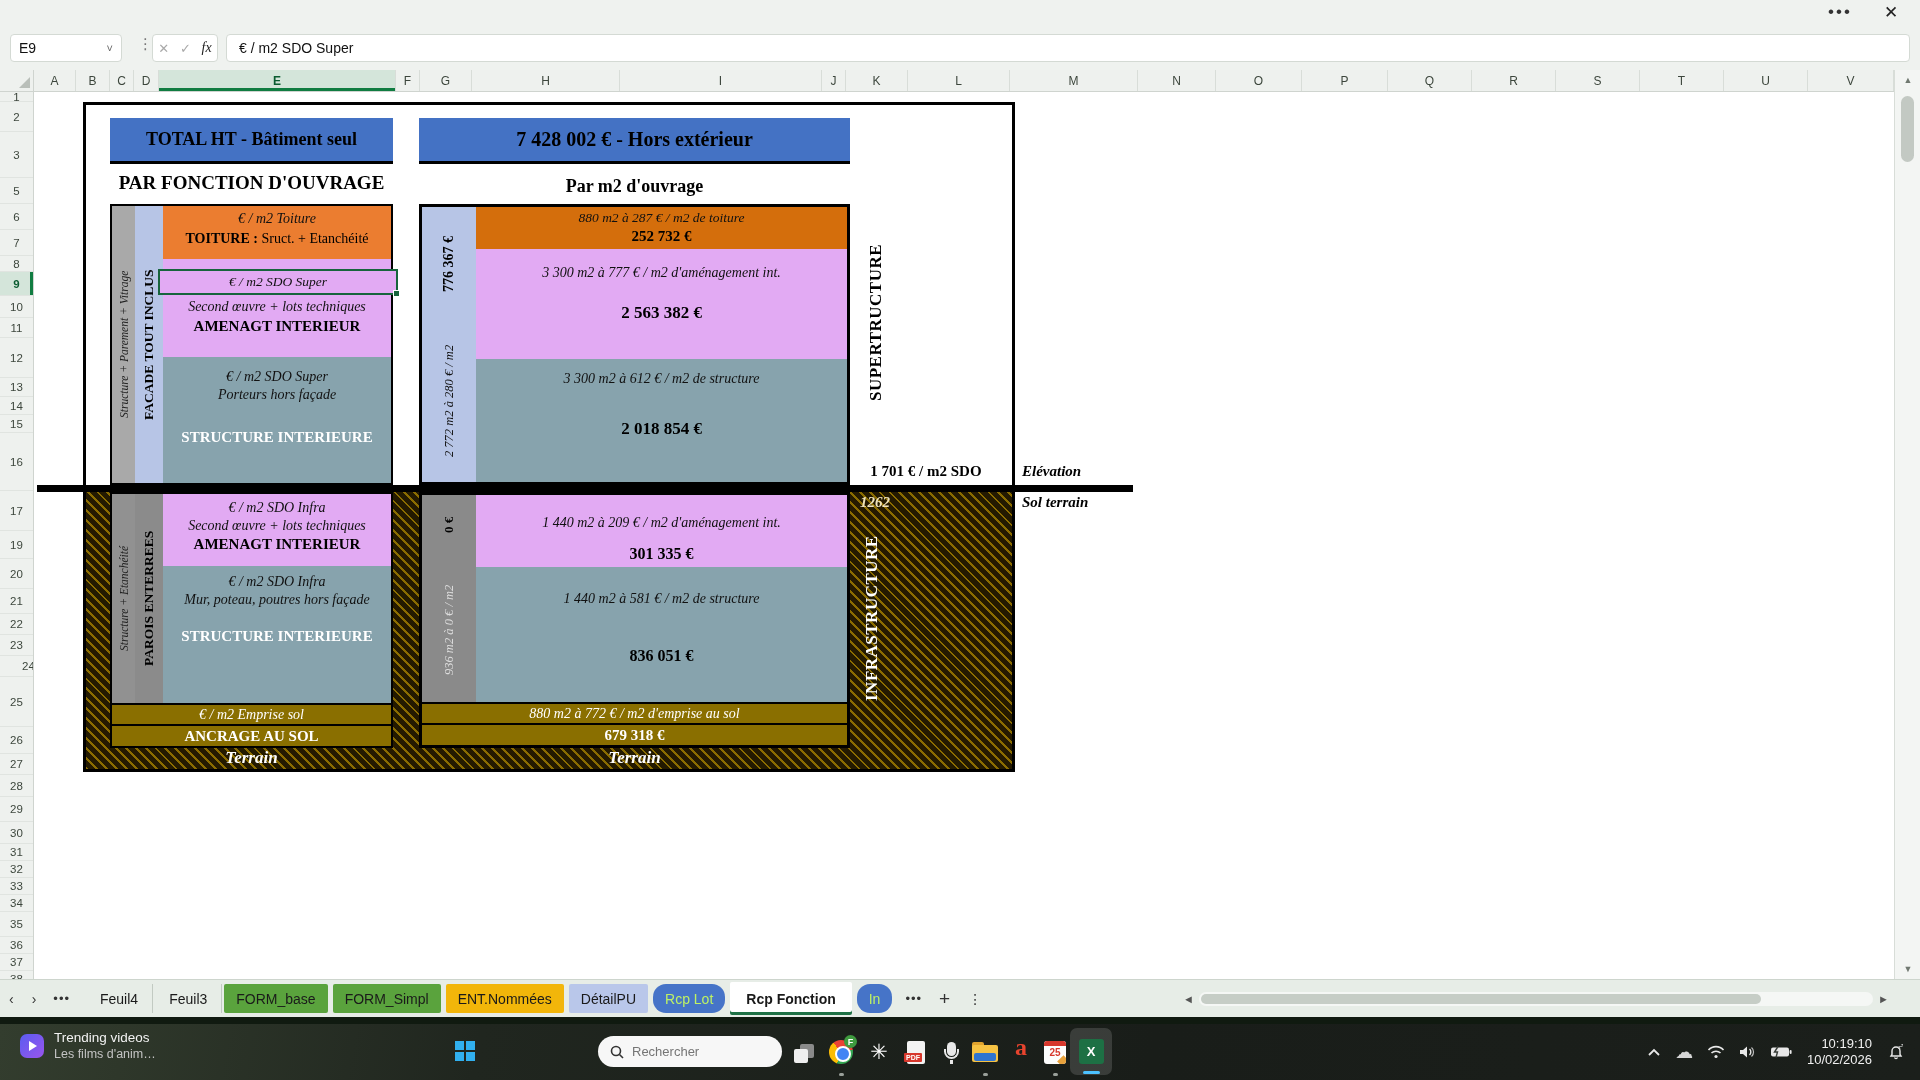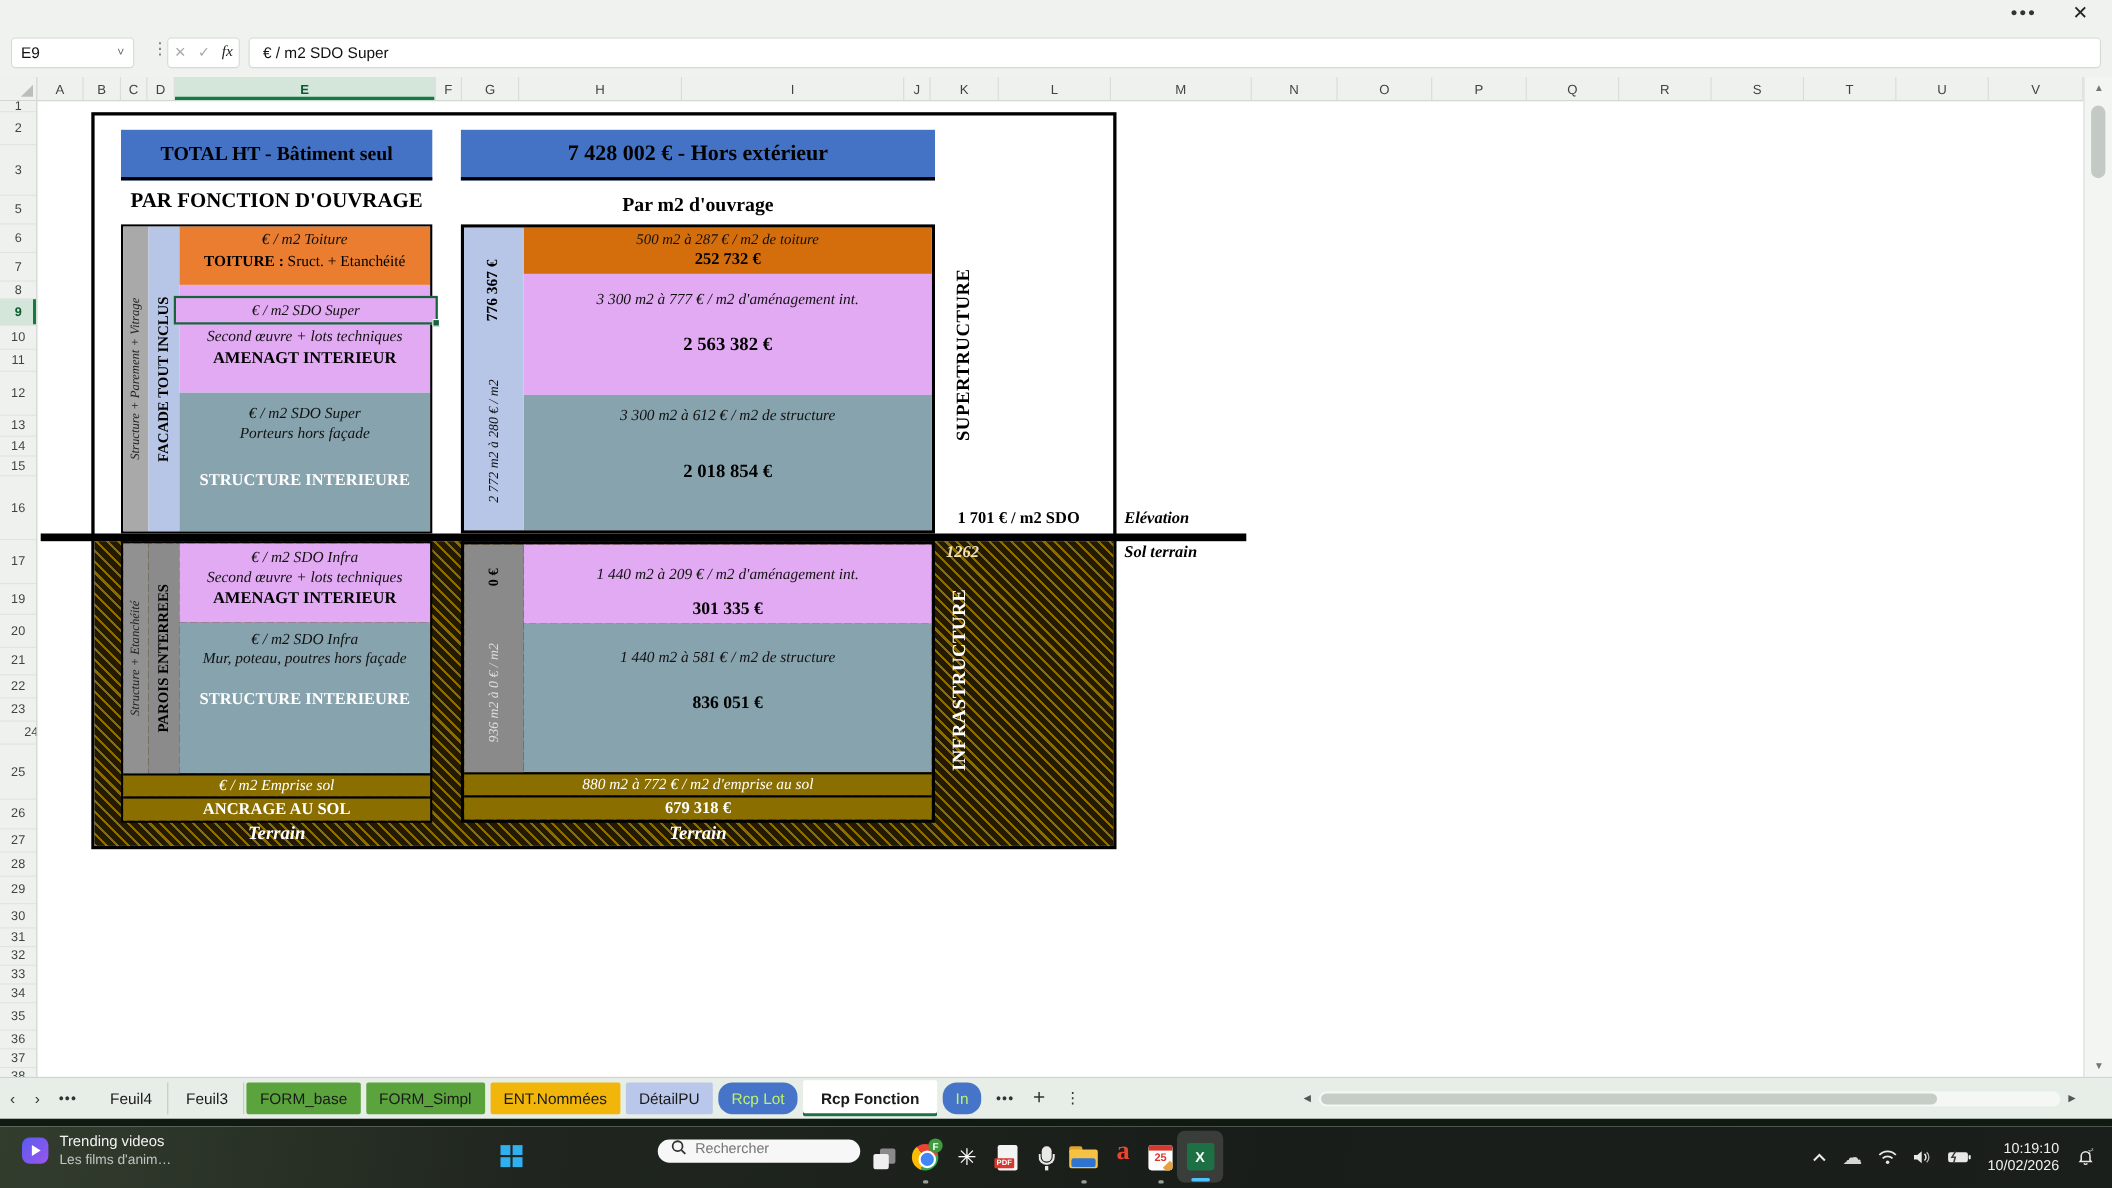--- a/index.html
+++ b/index.html
@@ -104,22 +104,22 @@
     background:linear-gradient(100deg,#333d2e 0%,#20261f 25%,#191d19 60%,#1b1f1b 100%); }
   .notif { position:absolute; left:20px; top:6px; display:flex; align-items:center; }
   .notif-icon { width:24px; height:24px; border-radius:7px; background:linear-gradient(135deg,#5a5cf0,#9a55ee);
     display:flex; align-items:center; justify-content:center; margin-right:10px; }
   .notif-icon .play { width:0; height:0; border-left:8px solid #fff; border-top:5px solid transparent; border-bottom:5px solid transparent; margin-left:2px; }
   .notif-title { font-size:13.5px; color:#f2f2f2; }
   .notif-sub { font-size:12.5px; color:#c3c3c3; margin-top:2px; }
   .startbtn { position:absolute; left:455px; top:17px; width:21px; height:21px; display:grid;
     grid-template-columns:9px 9px; grid-template-rows:9px 9px; gap:2px; }
   .startbtn span { background:#31b0ef; }
-  .searchpill { position:absolute; left:598px; top:12px; width:184px; height:21px; background:#f7f7f7;
-    border-radius:16px; display:flex; align-items:flex-start; padding-left:12px; }
+  .searchpill { position:absolute; left:598px; top:12px; width:184px; height:31px; background:#f7f7f7;
+    border-radius:16px; display:flex; align-items:center; padding-left:12px; }
   .searchpill svg { margin-right:8px; }
   .searchpill input { border:none; outline:none; background:transparent; font-size:13px; color:#333; width:130px;
     font-family:"Liberation Sans",sans-serif; }
   .tbicon { position:absolute; top:15px; width:26px; height:26px; display:flex; align-items:center; justify-content:center; }
   .rundot { position:absolute; top:49px; width:5px; height:3px; border-radius:2px; background:#9aa09a; }
   .tv1 { width:14px; height:14px; background:#efefef; border-radius:2px; position:absolute; left:2px; top:7px; }
   .tv2 { width:14px; height:14px; background:#8a8a8a; border-radius:2px; position:absolute; left:8px; top:2px; }
   .chrome { width:24px; height:24px; border-radius:50%;
     background:conic-gradient(from -40deg,#ea4335 0 120deg,#34a853 120deg 240deg,#fbbc05 240deg 360deg); position:relative; }
   .chrome:after { content:""; position:absolute; left:6px; top:6px; width:12px; height:12px; border-radius:50%;
@@ -294,21 +294,21 @@
       <div class="strip" style="width:54px;background:#b7c5e6;">
         <div class="vt abs" style="left:0;top:0;width:100%;height:115px;">
           <span class="bd" style="font-size:14px;">776 367 €</span>
         </div>
         <div class="vt abs" style="left:0;top:115px;width:100%;height:158px;">
           <span class="it" style="font-size:12.5px;">2 772 m2  à   280 € / m2</span>
         </div>
       </div>
       <div class="stack">
         <div class="cell orangeM" style="height:42px;">
-          <div class="it" style="margin-top:3px;font-size:13.5px;">500 m2  à   287 € / m2 de toiture</div>
+          <div class="it" style="margin-top:3px;font-size:13.5px;">880 m2  à   287 € / m2 de toiture</div>
           <div class="bd" style="margin-top:2px;font-size:15px;">252 732 €</div>
         </div>
         <div class="cell purple" style="height:110px;">
           <div class="it" style="margin-top:16px;">3 300 m2  à   777 € / m2 d'aménagement int.</div>
           <div class="bd" style="margin-top:22px;font-size:17px;">2 563 382 €</div>
         </div>
         <div class="cell grayblue" style="flex:1;">
           <div class="it" style="margin-top:12px;">3 300 m2  à   612 € / m2 de structure</div>
           <div class="bd" style="margin-top:32px;font-size:17px;">2 018 854 €</div>
         </div>
@@ -365,21 +365,21 @@
             <span class="it" style="font-size:12.5px;color:#ddd;">936 m2  à  0 € / m2</span>
           </div>
         </div>
         <div class="stack">
           <div class="cell purple" style="height:72px;">
             <div class="it" style="margin-top:20px;">1 440 m2  à   209 € / m2 d'aménagement int.</div>
             <div class="bd" style="margin-top:14px;font-size:16px;">301 335 €</div>
           </div>
           <div class="cell grayblue" style="flex:1;">
             <div class="it" style="margin-top:24px;">1 440 m2  à   581 € / m2 de structure</div>
-            <div class="bd" style="margin-top:24px;font-size:16px;">836 051 €</div>
+            <div class="bd" style="margin-top:40px;font-size:16px;">836 051 €</div>
           </div>
         </div>
       </div>
       <div class="goldbar it" style="height:21px;font-size:14px;">
         <span>880 m2  à   772 € / m2 d'emprise au sol</span>
       </div>
       <div class="goldbar bd white" style="height:22px;font-size:15px;">
         <span>679 318 €</span>
       </div>
     </div>

